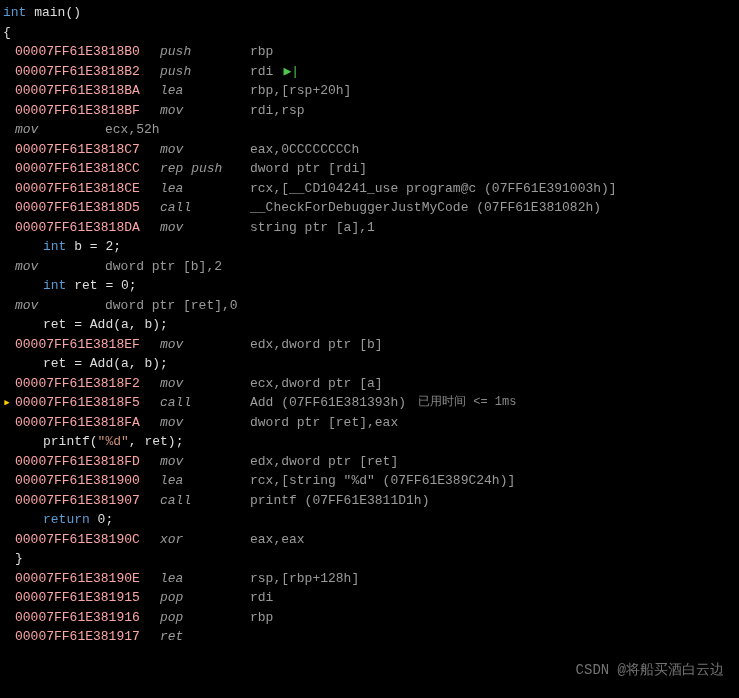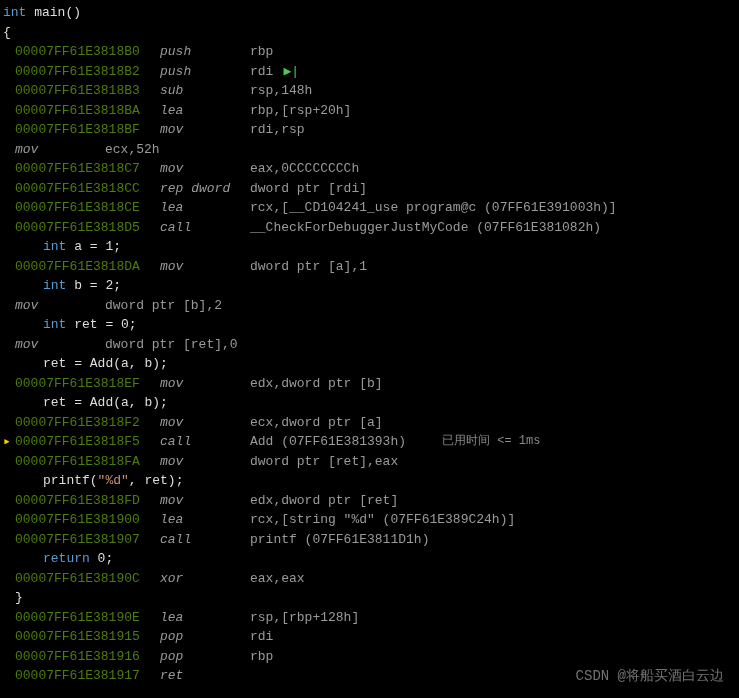--- a/index.html
+++ b/index.html
@@ -23,21 +23,21 @@
       display: flex;
       white-space: pre;
       height: 19.5px;
     }
     .gutter {
       width: 12px;
       display: inline-block;
       flex-shrink: 0;
     }
     .addr {
-      color: #4d7c0f;
+      color: #fca5a5;
       width: 145px;
       display: inline-block;
       flex-shrink: 0;
     }
     .op {
       color: #9a9a9a;
       width: 90px;
       display: inline-block;
       flex-shrink: 0;
       font-style: italic;
@@ -56,51 +56,49 @@
     }
     .src {
       color: #ddd;
     }
     .run-arrow {
       color: #4ec94e;
       margin-left: 10px;
     }
     .timing {
       color: #888;
-      margin-left: 36px;
+      margin-left: 12px;
       font-size: 12px;
     }
     .watermark {
       position: absolute;
-      bottom: 12px;
+      bottom: 18px;
       right: 15px;
       color: #999;
       font-size: 14px;
       opacity: 0.75;
     }
     .indent1 { padding-left: 28px; }
   </style>
 </head>
 <body>
 
 <div id="container">
     <div class="line"><span class="src"><span class="type">int</span> main()</span></div>
     <div class="line"><span class="src">{</span></div>
     <div class="line"><span class="gutter"></span><span class="addr">00007FF61E3818B0</span><span class="op">push</span><span class="args">rbp</span></div>
     <div class="line"><span class="gutter"></span><span class="addr">00007FF61E3818B2</span><span class="op">push</span><span class="args">rdi</span><span class="run-arrow">▶|</span></div>
-    <div class="line"><span class="gutter"></span><span class="addr">00007FF61E3818B3</span><span class="op">sub</span><span class="args">rsp,148h</span></div>
     <div class="line"><span class="gutter"></span><span class="addr">00007FF61E3818BA</span><span class="op">lea</span><span class="args">rbp,[rsp+20h]</span></div>
     <div class="line"><span class="gutter"></span><span class="addr">00007FF61E3818BF</span><span class="op">mov</span><span class="args">rdi,rsp</span></div>
     <div class="line"><span class="gutter"></span><span class="op">mov</span><span class="args">ecx,52h</span></div>
     <div class="line"><span class="gutter"></span><span class="addr">00007FF61E3818C7</span><span class="op">mov</span><span class="args">eax,0CCCCCCCCh</span></div>
-    <div class="line"><span class="gutter"></span><span class="addr">00007FF61E3818CC</span><span class="op">rep dword</span><span class="args">dword ptr [rdi]</span></div>
+    <div class="line"><span class="gutter"></span><span class="addr">00007FF61E3818CC</span><span class="op">rep push</span><span class="args">dword ptr [rdi]</span></div>
     <div class="line"><span class="gutter"></span><span class="addr">00007FF61E3818CE</span><span class="op">lea</span><span class="args">rcx,[__CD104241_use program@c (07FF61E391003h)]</span></div>
     <div class="line"><span class="gutter"></span><span class="addr">00007FF61E3818D5</span><span class="op">call</span><span class="args">__CheckForDebuggerJustMyCode (07FF61E381082h)</span></div>
-    <div class="line"><span class="gutter"></span><span class="indent1"><span class="src"><span class="type">int</span> a = 1;</span></span></div>
-    <div class="line"><span class="gutter"></span><span class="addr">00007FF61E3818DA</span><span class="op">mov</span><span class="args">dword ptr [a],1</span></div>
+    <div class="line"><span class="gutter"></span><span class="addr">00007FF61E3818DA</span><span class="op">mov</span><span class="args">string ptr [a],1</span></div>
     <div class="line"><span class="gutter"></span><span class="indent1"><span class="src"><span class="type">int</span> b = 2;</span></span></div>
     <div class="line"><span class="gutter"></span><span class="op">mov</span><span class="args">dword ptr [b],2</span></div>
     <div class="line"><span class="gutter"></span><span class="indent1"><span class="src"><span class="type">int</span> ret = 0;</span></span></div>
     <div class="line"><span class="gutter"></span><span class="op">mov</span><span class="args">dword ptr [ret],0</span></div>
     <div class="line"><span class="gutter"></span><span class="indent1"><span class="src">ret = Add(a, b);</span></span></div>
     <div class="line"><span class="gutter"></span><span class="addr">00007FF61E3818EF</span><span class="op">mov</span><span class="args">edx,dword ptr [b]</span></div>
     <div class="line"><span class="gutter"></span><span class="indent1"><span class="src">ret = Add(a, b);</span></span></div>
     <div class="line"><span class="gutter"></span><span class="addr">00007FF61E3818F2</span><span class="op">mov</span><span class="args">ecx,dword ptr [a]</span></div>
     <div class="line"><span class="gutter" style="color: rgb(255, 204, 0);">▸</span><span class="addr">00007FF61E3818F5</span><span class="op">call</span><span class="args">Add (07FF61E381393h)</span><span class="timing">已用时间 &lt;= 1ms</span></div>
     <div class="line"><span class="gutter"></span><span class="addr">00007FF61E3818FA</span><span class="op">mov</span><span class="args">dword ptr [ret],eax</span></div>

